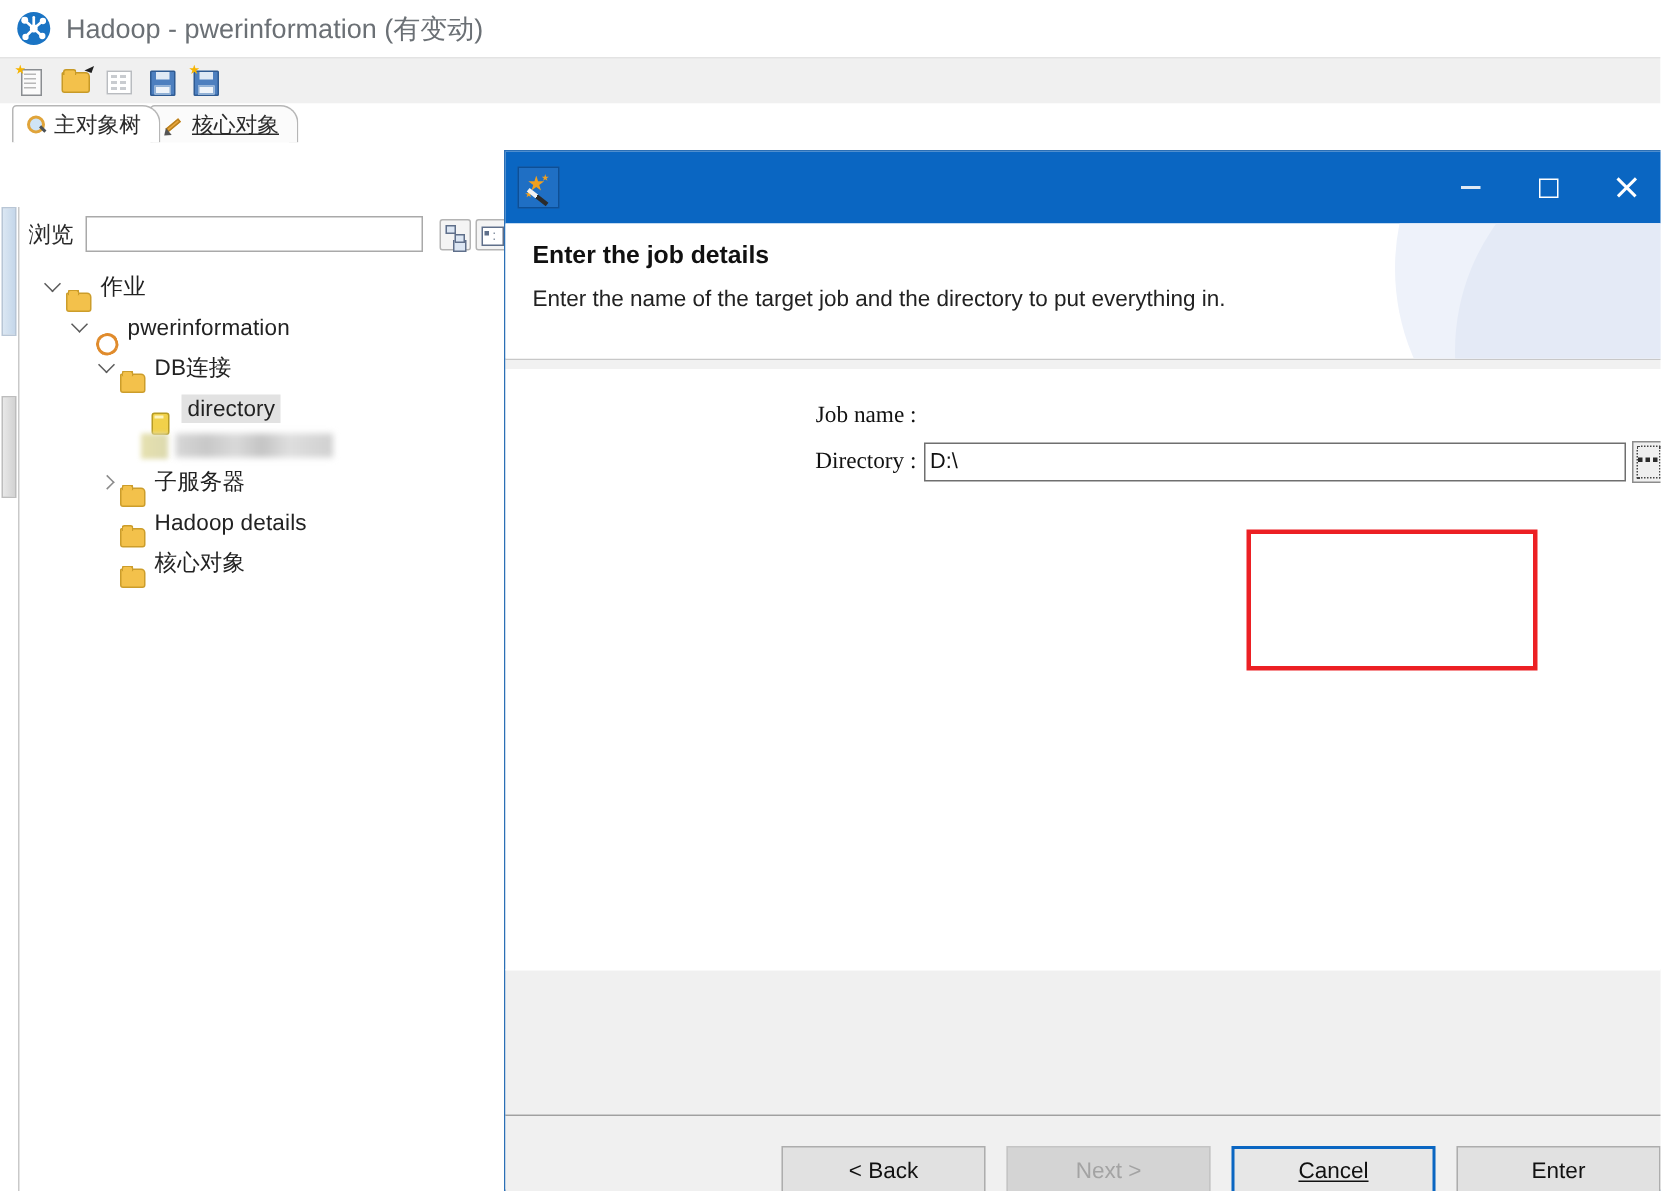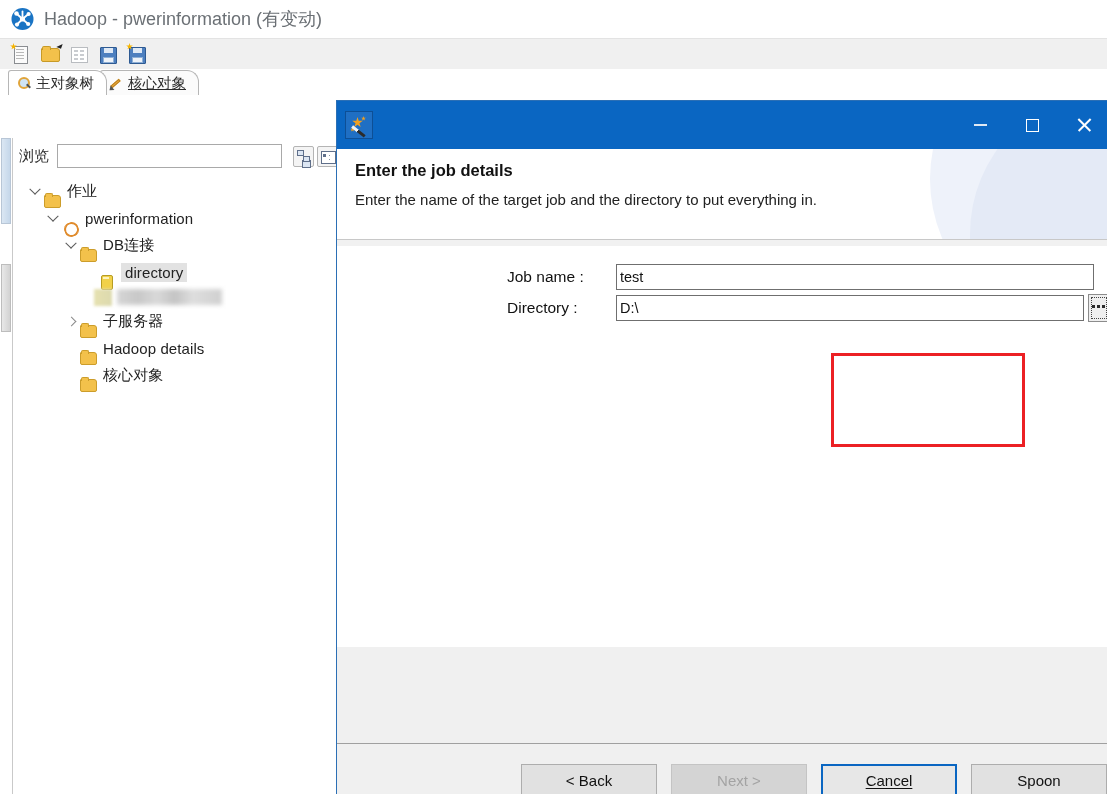--- a/index.html
+++ b/index.html
@@ -140,21 +140,21 @@
   .arc1{position:absolute;right:-120px;top:-120px;width:300px;height:300px;border-radius:50%;background:#eef2fa;}
   .arc2{position:absolute;right:-150px;top:-60px;width:290px;height:290px;border-radius:50%;background:#e4eaf6;}
   .dlg-h1{position:relative;z-index:2;margin:0;padding:12px 0 0 18px;font-size:16.5px;font-weight:bold;color:#111;}
   .dlg-h2{position:relative;z-index:2;padding:11px 0 0 18px;font-size:15px;color:#222;}
   .dlg-sep{height:1px;background:#c8c8c8;}
   .dlg-sep2{height:6px;background:#f1f1f1;}
 
   .dlg-body{position:relative;height:400px;background:#ffffff;}
   .form-rows{position:absolute;left:170px;top:15px;right:0;}
   .frow{display:flex;align-items:center;height:31px;}
-  .flabel{width:104px;text-align:left;font-size:15.5px;color:#111;padding-right:5px;white-space:nowrap;}
+  .flabel{width:104px;text-align:right;font-size:15.5px;color:#111;padding-right:5px;white-space:nowrap;font-family:Liberation Serif, serif;}
   .finput{
     height:26px;flex:1;border:1px solid #6f6f6f;background:#fff;font-size:14.5px;
     font-family:"Liberation Sans",sans-serif;padding:0 3px;box-sizing:border-box;outline:none;color:#111;
   }
   .frow.dir .finput{margin-right:0;}
   .browse3{
     width:22px;height:28px;margin-left:4px;border:1px solid #8c8c8c;background:#efefef;
     display:flex;align-items:center;justify-content:flex-end;position:relative;box-sizing:border-box;
   }
   .browse3:before{content:"";position:absolute;left:2px;top:2px;right:2px;bottom:2px;border:1px dotted #444;}
@@ -350,21 +350,20 @@
       <div class="dlg-h2">Enter the name of the target job and the directory to put everything in.</div>
     </div>
     <div class="dlg-sep"></div>
     <div class="dlg-sep2"></div>
 
     <div class="dlg-body">
       <div class="form-rows">
 
         <div class="frow">
           <span class="flabel">Job name :</span>
-          <input class="finput" type="text" style="margin-right: 16px;" value="test">
         </div>
 
         <div class="frow dir">
           <span class="flabel">Directory :</span>
           <input class="finput" type="text" value="D:\" style="">
           <span class="browse3">
             <span class="dots">
                 <i></i>
                 <i></i>
                 <i></i>
@@ -382,21 +381,21 @@
       <div class="wbtn">
         <span>&lt; Back</span>
       </div>
       <div class="wbtn disabled">
         <span>Next &gt;</span>
       </div>
       <div class="wbtn default">
         <u>Cancel</u>
       </div>
       <div class="wbtn">
-        <span>Spoon</span>
+        <span>Enter</span>
       </div>
 
     </div>
 
     <div class="redbox"></div>
   </div>
 
 </div>
 
 </body></html>

